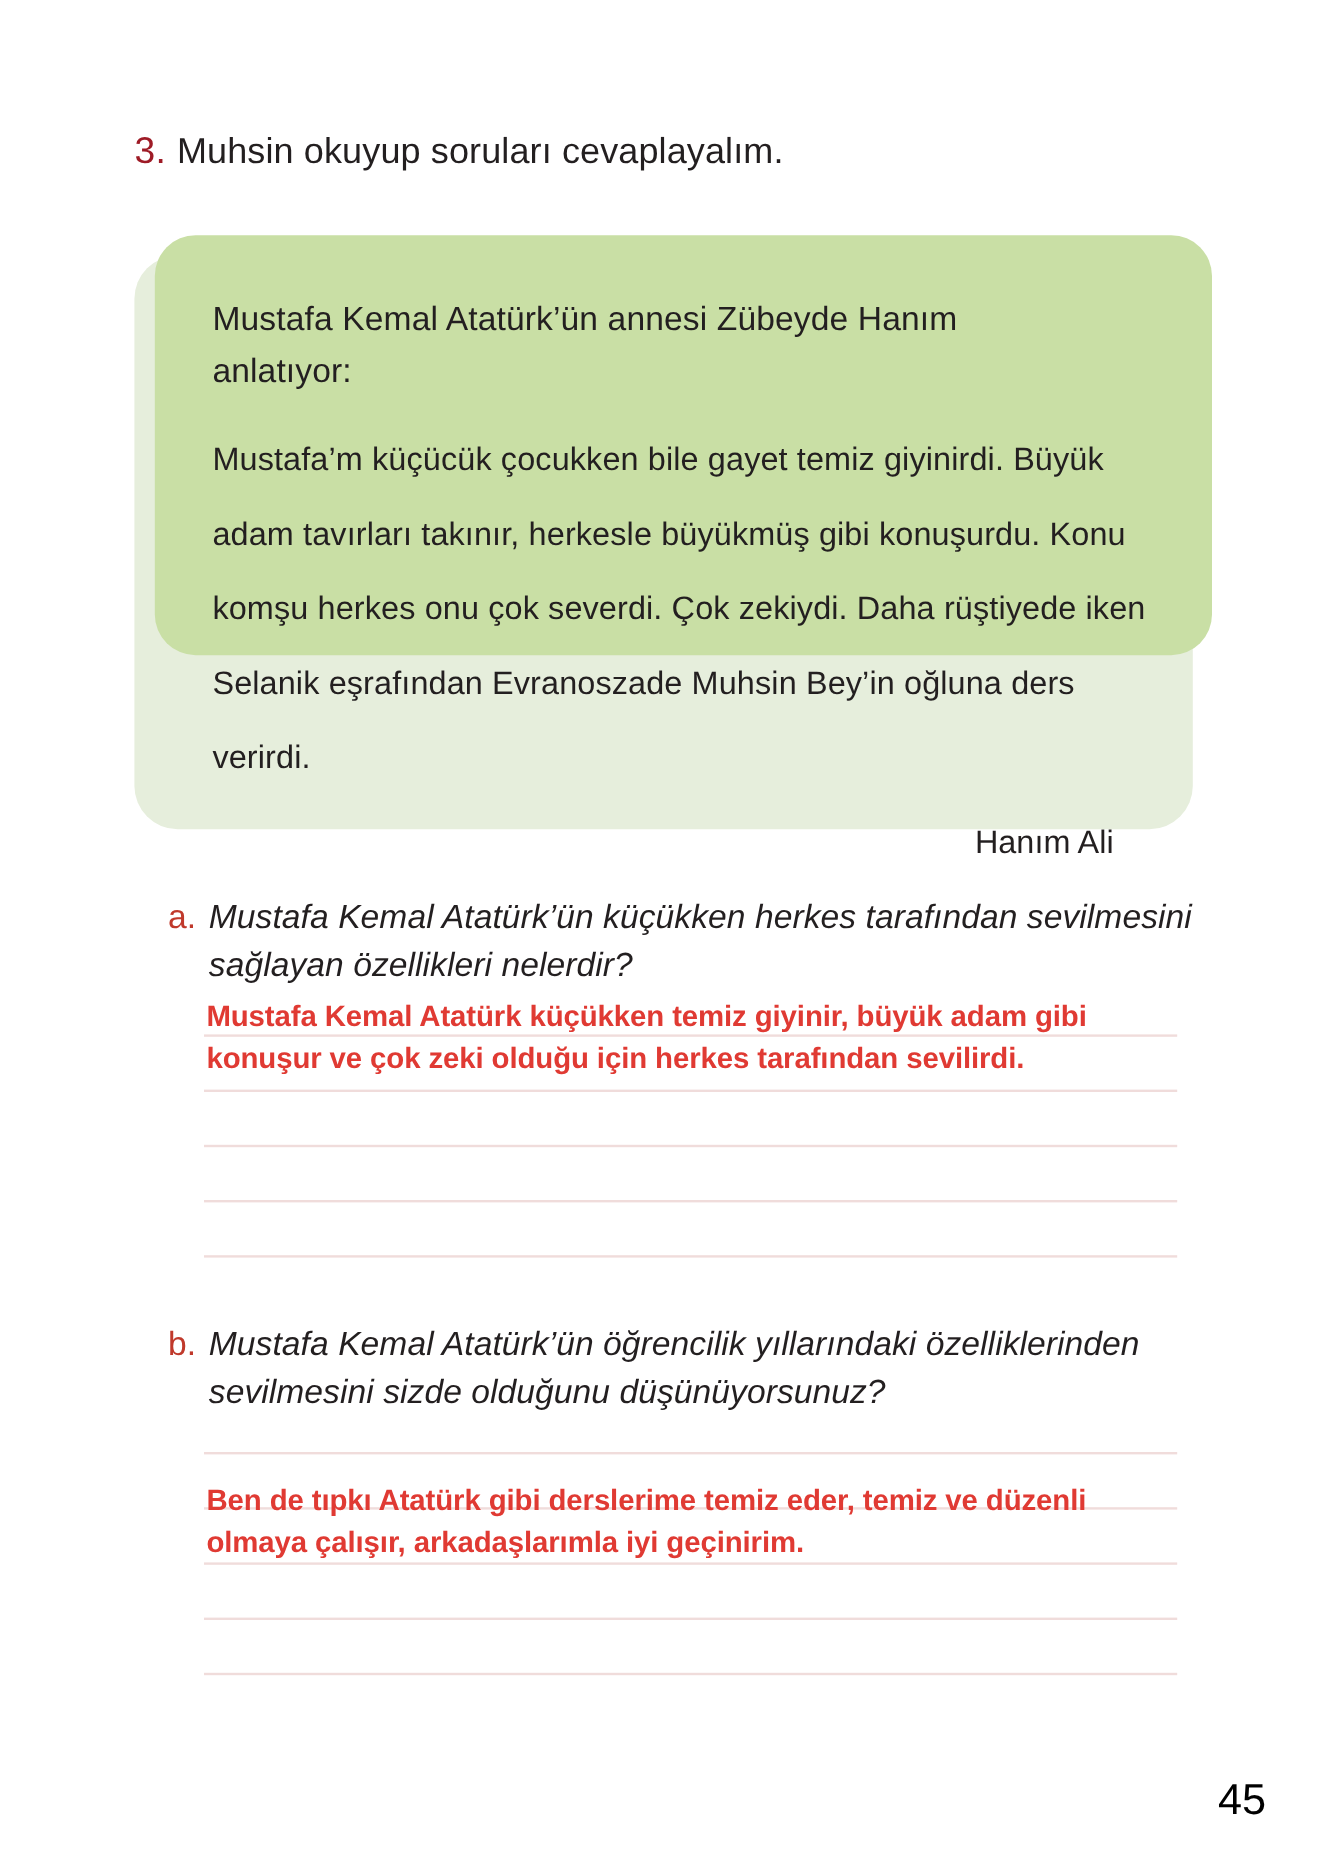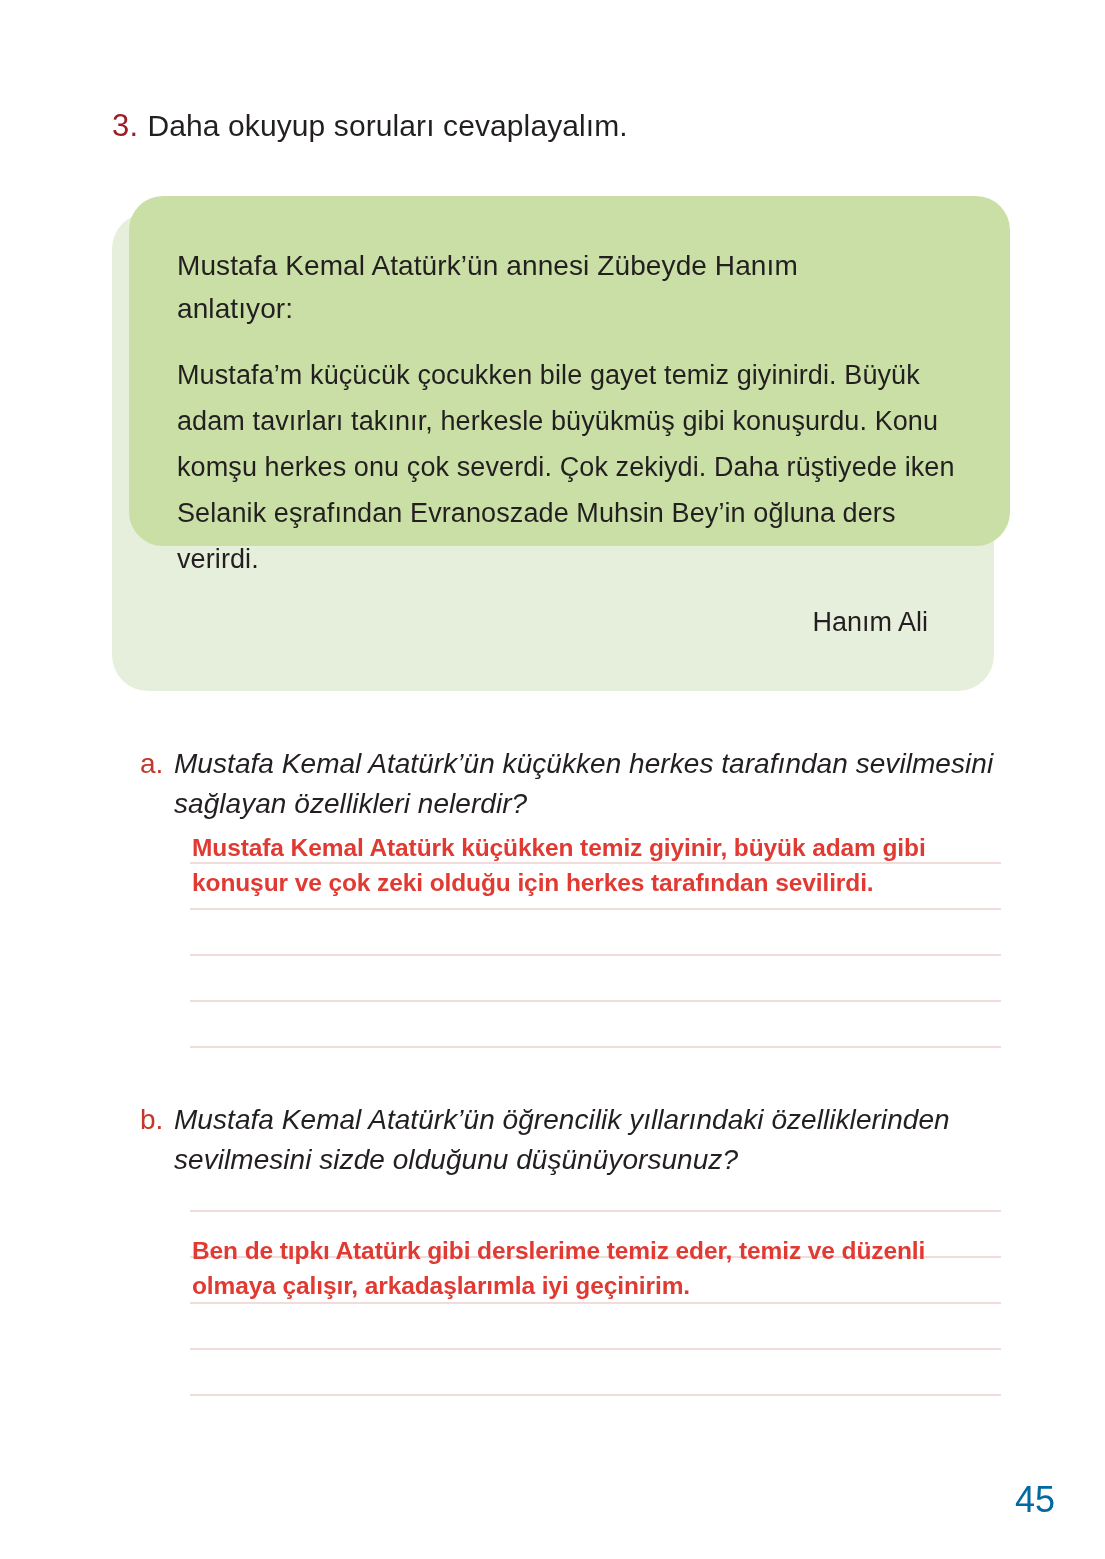--- a/index.html
+++ b/index.html
@@ -71,21 +71,21 @@
     font-size: 28px;
     line-height: 43px;
     color: #231f20;
     font-weight: 400;
     letter-spacing: 0.1px;
     margin: 0 0 22px 0;
     max-width: 740px;
   }
   .quote-body {
     font-size: 27px;
-    line-height: 46px;
+    line-height: 62px;
     color: #231f20;
     font-weight: 400;
     letter-spacing: 0.1px;
     margin: 0;
     max-width: 790px;
   }
   .quote-attr {
     margin-top: 20px;
     text-align: right;
     padding-right: 28px;
@@ -121,21 +121,21 @@
     color: #231f20;
     font-weight: 400;
     letter-spacing: 0.05px;
     max-width: 852px;
     font-style: italic;
   }
 
   
   .answer-area {
     position: absolute;
-    left: 190px;
+    left: 170px;
     width: 811px;
   }
   .rule-line {
     position: absolute;
     left: 0;
     width: 811px;
     height: 2px;
     background: #f0dcdb;
   }
   .answer-text {
@@ -148,30 +148,30 @@
     color: #e03a33;
     letter-spacing: -0.1px;
   }
 
   
   .page-number {
     position: absolute;
     right: 50px;
     bottom: 38px;
     font-size: 36px;
-    color: #0369a1;
+    color: #000000;
     font-weight: 400;
   }
 </style>
 </head>
 <body>
 
 <div class="heading">
   <span class="heading-num">3.</span>
-  <span class="heading-text">Daha okuyup soruları cevaplayalım.</span>
+  <span class="heading-text">Muhsin okuyup soruları cevaplayalım.</span>
 </div>
 
 <div class="quote-wrap">
   <div class="quote-shadow"></div>
   <div class="quote-box">
     <p class="quote-title">Mustafa Kemal Atatürk’ün annesi Zübeyde Hanım anlatıyor:</p>
     <p class="quote-body">Mustafa’m küçücük çocukken bile gayet temiz giyinirdi. Büyük adam tavırları takınır, herkesle büyükmüş gibi konuşurdu. Konu komşu herkes onu çok severdi. Çok zekiydi. Daha rüştiyede iken Selanik eşrafından Evranoszade Muhsin Bey’in oğluna ders verirdi.</p>
     <div class="quote-attr">
       <div>Hanım Ali</div>
     </div>

